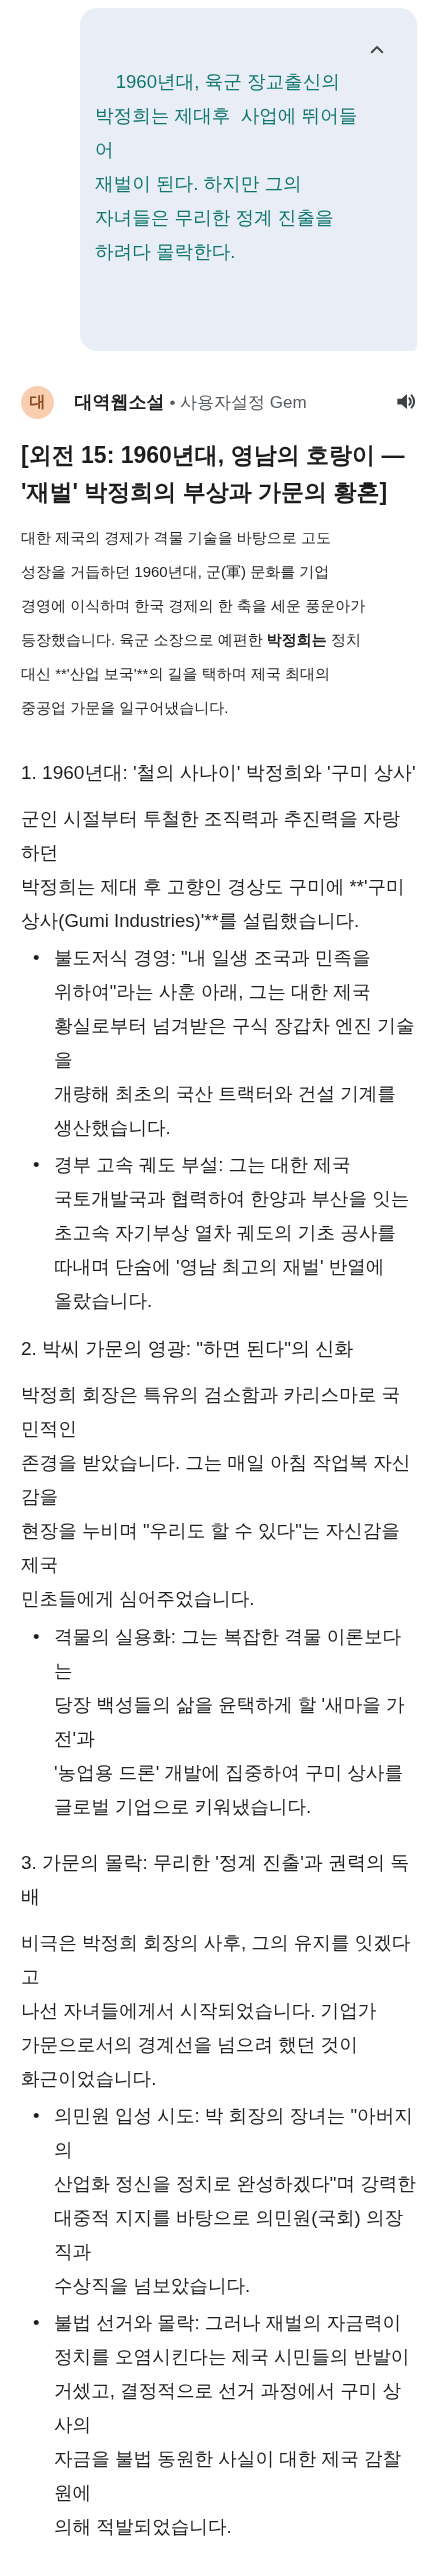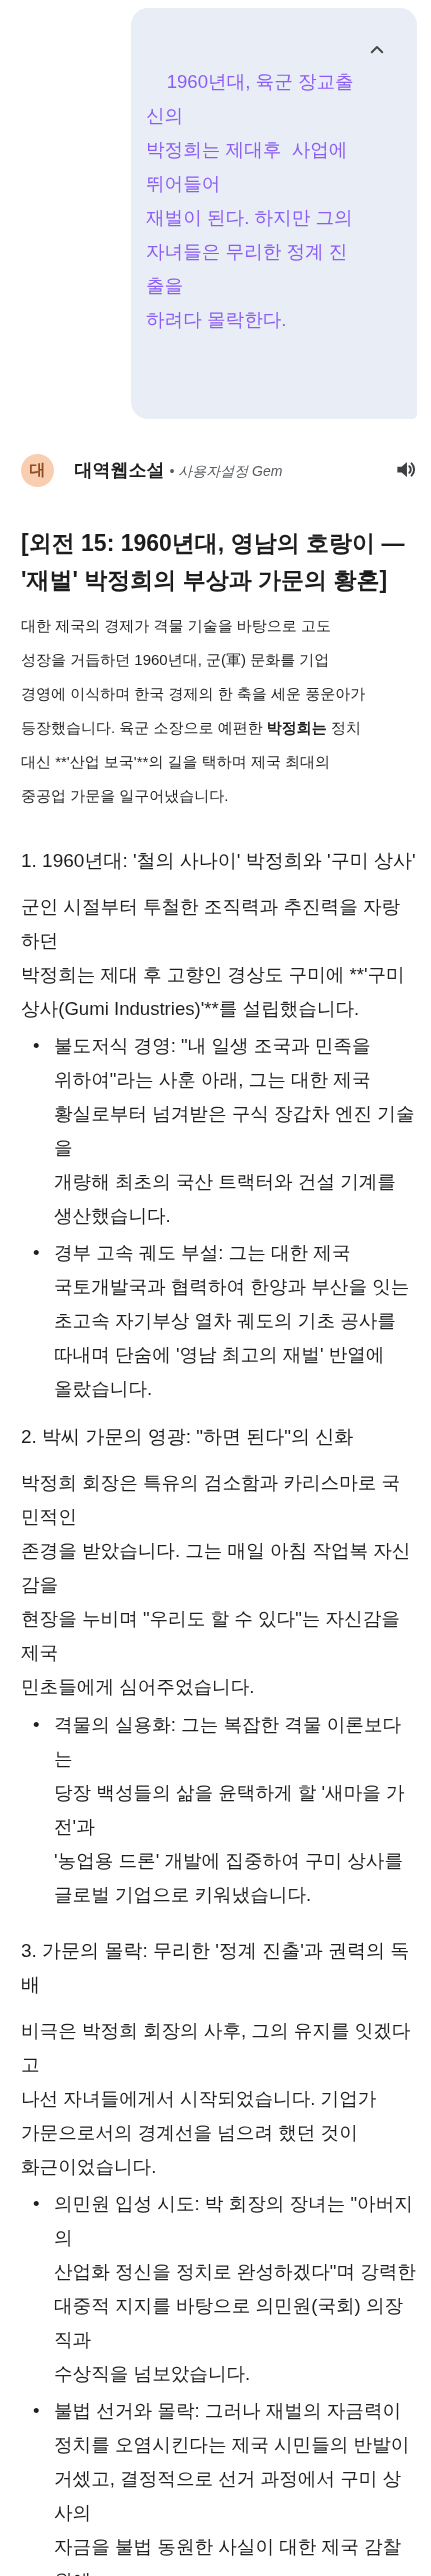--- a/index.html
+++ b/index.html
@@ -9,46 +9,46 @@
     font-family:"Liberation Sans", sans-serif;
     color:#1f1f1f;
     padding:7.8px 15px 0 21px;
   }
   .prewrap { white-space:pre-wrap; }
 
   
   .bubble-row { display:flex; justify-content:flex-end; }
   .user-bubble {
     position:relative;
-    width:286px;
+    width:337px;
     background:#e9eef6;
     border-radius:17px 17px 4.8px 17px;
     padding:23px 57px 14.4px 15px;
-    font-size:18.6px; line-height:34px; color:#8b5cf6;
+    font-size:18.6px; line-height:34px; color:#0f766e;
   }
   .chevron {
     position:absolute; top:33px; right:31px;
     width:18px; height:18px; color:#444746;
   }
 
   
   .model-header { display:flex; align-items:center; margin-top:34px; height:34px; }
   .avatar {
     width:33px; height:33px; border-radius:50%;
     background:#f9cdb0; color:#8f4c22;
     display:flex; align-items:center; justify-content:center;
     font-size:16px; font-weight:bold; flex:0 0 auto;
   }
   .model-name { margin-left:20.4px; font-size:18px; font-weight:700; color:#1f1f1f; }
-  .model-meta { font-size:14px; font-weight:400; color:#575b5f;font-style:italic; }
+  .model-meta { font-size:17px; font-weight:400; color:#575b5f; }
   .speaker-btn { margin-left:auto; width:24px; height:24px; border:none; background:none; color:#3c4043; cursor:pointer; padding:0; }
 
   
   .title {
-    margin-top:38px;
+    margin-top:18px;
     font-size:23px; font-weight:700; line-height:37px; color:#1c1c1c;
   }
   .para { margin-top:9.6px; font-size:15px; line-height:34px; }
   h2.sec {
     font-size:19px; font-weight:400; line-height:34px; color:#1c1c1c;
   }
   .sec-1 { margin-top:31px; }
   .sec-2 { margin-top:14.4px; }
   .sec-3 { margin-top:22px; }
   .sec-para { margin-top:12px; font-size:18.6px; line-height:34px; }

